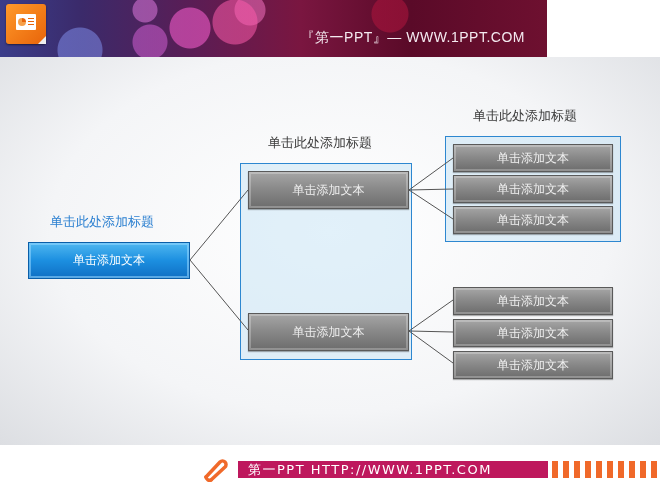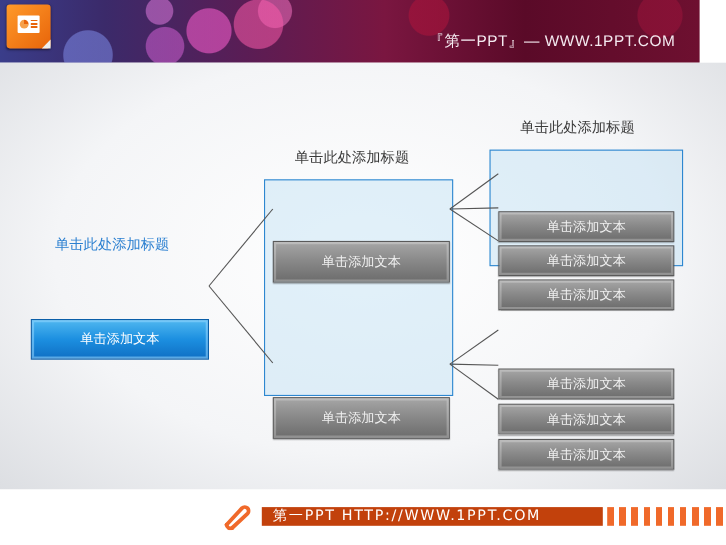--- a/index.html
+++ b/index.html
@@ -1,18 +1,18 @@
 <!DOCTYPE html>
 <html><head>
 <meta charset="utf-8">
 <style>
   html, body { margin:0; padding:0; }
   body { width:660px; height:495px; position:relative; overflow:hidden;
     font-family: "DejaVu Sans", sans-serif; background:#ffffff; }
-  .header { position:absolute; left:0; top:0; width:636px; height:57px;
+  .header { position:absolute; left:0; top:0; width:547px; height:57px;
     background:
       radial-gradient(circle at 145px 10px, rgba(220,120,220,0.55) 0 12px, transparent 13px),
       radial-gradient(circle at 150px 42px, rgba(220,100,220,0.5) 0 17px, transparent 18px),
       radial-gradient(circle at 190px 28px, rgba(240,90,200,0.6) 0 20px, transparent 21px),
       radial-gradient(circle at 235px 22px, rgba(250,90,170,0.55) 0 22px, transparent 23px),
       radial-gradient(circle at 250px 10px, rgba(255,120,200,0.5) 0 15px, transparent 16px),
       radial-gradient(circle at 390px 14px, rgba(170,20,60,0.6) 0 18px, transparent 19px),
       radial-gradient(circle at 600px 14px, rgba(160,20,60,0.5) 0 20px, transparent 21px),
       radial-gradient(circle at 80px 50px, rgba(120,130,220,0.6) 0 22px, transparent 23px),
       linear-gradient(90deg, #3a3d8a 0%, #3b2a6a 15%, #5a1d55 35%, #7a1640 55%, #5a0a28 75%, #6e1030 100%);
@@ -33,31 +33,31 @@
 
   .stage { position:absolute; left:0; top:57px; width:660px; height:388px;
     background: radial-gradient(ellipse at 50% 45%, #ffffff 0%, #f4f5f7 60%, #dcdee2 100%); }
 
   .heading { position:absolute; font-size:13px; color:#3a3a3a; white-space:nowrap;text-align:center; }
   .heading.blue { color:#2a7fd0; }
 
   .group-box { position:absolute; border:1.5px solid #2d87d0; background:rgba(190,225,245,0.45); }
 
   .node { position:absolute; display:flex; align-items:center; justify-content:center;
-    font-size:12px; color:#f0f0f0; box-sizing:border-box; white-space:nowrap;margin-top:48px; }
+    font-size:12px; color:#f0f0f0; box-sizing:border-box; white-space:nowrap; }
   .node.gray { background:linear-gradient(#a6a6a6 0%, #8a8a8a 45%, #6c6c6c 100%);
     border:1px solid #5a5a5a; box-shadow: inset 0 0 0 2px rgba(255,255,255,0.25), 0 1px 1px rgba(0,0,0,0.3); }
   .node.blue { background:linear-gradient(#4fb7f0 0%, #1c8fe0 50%, #0f6fc4 100%);
     border:1px solid #0a5ea8; box-shadow: inset 0 0 0 2px rgba(150,215,255,0.55); color:#ffffff; }
 
   svg.links { position:absolute; left:0; top:0; }
 
   .footer { position:absolute; left:0; top:445px; width:660px; height:50px; background:#ffffff; }
   .pencil-icon { position:absolute; left:200px; top:456px; width:28px; height:26px; }
-  .footer-bar { position:absolute; left:238px; top:461px; width:310px; height:17px; background:#c2410c;
+  .footer-bar { position:absolute; left:238px; top:461px; width:310px; height:17px; background:#be185d;
     color:#ffffff; font-size:13px; line-height:17px; padding-left:10px; box-sizing:border-box;
     letter-spacing:1.5px; font-family:"DejaVu Sans", sans-serif; }
   .stripes { position:absolute; left:552px; top:461px; width:108px; height:17px;
     background:repeating-linear-gradient(90deg, #f0692a 0 6px, transparent 6px 11px); }
 </style>
 </head>
 <body>
 
 <div class="header">
   <div class="logo-box">

